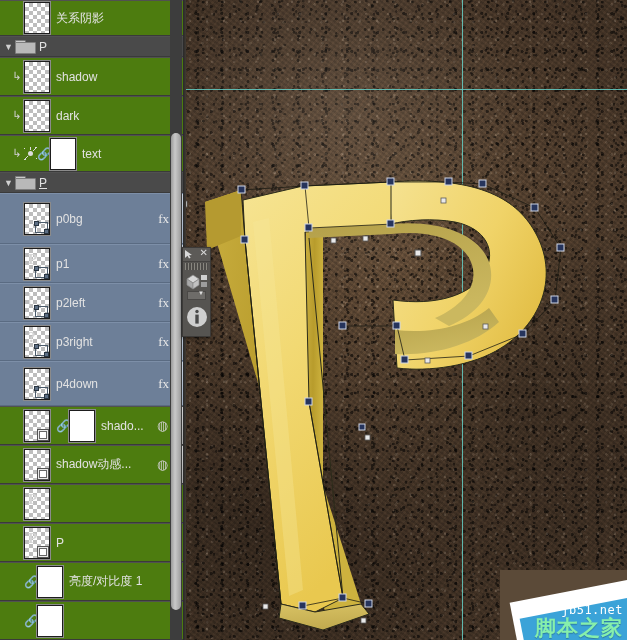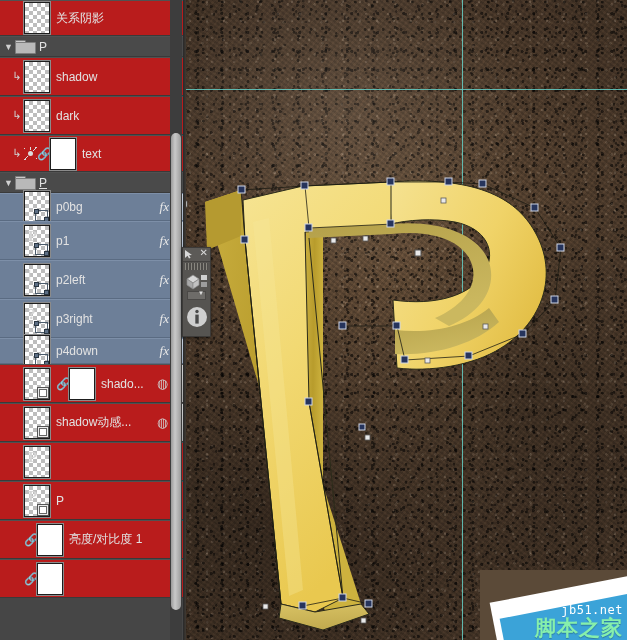--- a/index.html
+++ b/index.html
@@ -90,21 +90,21 @@
     font-size:12px;color:#d6d6d6;
     overflow:hidden;
     border-right:1px solid #2c2c2c;
   }
   .row{
     position:relative;display:flex;align-items:center;
     border-bottom:1px solid #3a3a3a;
     border-top:1px solid #515151;
     box-sizing:border-box;
     padding-left:2px;
-    background:#b91c1c;
+    background:#4d7c0f;
   }
   .row.sel{background:#6d7f98;border-top-color:#7d8fa8;border-bottom-color:#5a6b82;}
   .row.grp{background:#4a4a4a;}
 
   .eye{
     width:16px;min-width:16px;height:100%;display:flex;align-items:center;justify-content:center;
     margin-left:-8px;
   }
   .clip{width:14px;min-width:14px;text-align:center;color:#cfcfcf;font-size:11px;}
   .thumb{
@@ -133,21 +133,21 @@
   .thumb .vecbadge:before{left:-2px;top:-2px;}
   .thumb .vecbadge:after{right:-2px;bottom:-2px;}
   .thumb .smartbadge{
     position:absolute;right:0;bottom:0;width:10px;height:10px;background:#eaeaea;border:1px solid #555;
   }
   .thumb .smartbadge i{
     position:absolute;left:1px;top:1px;width:6px;height:6px;border:1px solid #666;background:#fff;
   }
   .link{width:13px;min-width:13px;text-align:center;color:#d8d8d8;font-size:12px;}
   .name{flex:1;white-space:nowrap;overflow:hidden;text-overflow:clip;color:#e2e2e2;padding-right:2px;}
-  .fx{font-family:"Liberation Serif",serif;font-style:italic;font-size:13px;color:#e8e8e8;margin-right:2px;}
+  .fx{font-family:"Liberation Serif",serif;font-size:13px;color:#e8e8e8;margin-right:2px;}
   .mask-ico{font-size:13px;color:#cfcfcf;margin-right:3px;}
   .caret{
     width:11px;min-width:11px;text-align:center;font-size:8px;color:#cdcdcd;
     background:linear-gradient(180deg,#c9d2de,#9fadc0);
     height:100%;display:flex;align-items:center;justify-content:center;
     border-left:1px solid #5e5e5e;
   }
   .row:not(.sel) .caret{background:linear-gradient(180deg,#d3d3d3,#a8a8a8);color:#4a4a4a;}
   .row.sel .caret{color:#3a4252;}
 
@@ -175,21 +175,21 @@
     background:
       conic-gradient(from 0deg,#ddd 0 6deg,transparent 6deg 39deg,#ddd 39deg 45deg,transparent 45deg 84deg,
       #ddd 84deg 90deg,transparent 90deg 129deg,#ddd 129deg 135deg,transparent 135deg 174deg,
       #ddd 174deg 180deg,transparent 180deg 219deg,#ddd 219deg 225deg,transparent 225deg 264deg,
       #ddd 264deg 270deg,transparent 270deg 309deg,#ddd 309deg 315deg,transparent 315deg 354deg,#ddd 354deg 360deg);
     -webkit-mask:radial-gradient(circle,transparent 3.5px,#000 3.7px);
             mask:radial-gradient(circle,transparent 3.5px,#000 3.7px);
   }
 
   
-  #watermark{position:absolute;right:0;bottom:0;width:147px;height:70px;overflow:hidden;z-index:40;}
+  #watermark{position:absolute;right:0;bottom:0;width:127px;height:70px;overflow:hidden;z-index:40;}
   .wm-tan{position:absolute;inset:0;background:#5b4a38;}
   .wm-white{position:absolute;left:14px;top:18px;width:150px;height:60px;background:#ffffff;transform:rotate(-11deg);}
   .wm-blue{position:absolute;left:24px;top:34px;width:150px;height:60px;background:#3ba3d8;transform:rotate(-11deg);}
   .wm-txt{position:absolute;right:4px;bottom:2px;text-align:right;line-height:1;}
   .wm-en{font-family:"DejaVu Sans Mono","Liberation Mono",monospace;font-size:12px;color:#ffffff;letter-spacing:.5px;}
   .wm-cn{font-size:21px;color:#86efac;font-weight:bold;letter-spacing:1px;margin-top:1px;
          text-shadow:0 1px 1px rgba(0,0,0,.25);}
 </style>
 </head>
 <body>
@@ -454,21 +454,21 @@
           <span class="name">text</span>
         </div>
         <div class="row grp" style="height: 21px;">
           <span class="grp-arrow">▼</span>
           <span class="folder">
             <span class="f-t"></span>
             <span class="f-b"></span>
           </span>
           <span class="name" style="text-decoration:underline;">P</span>
         </div>
-        <div class="row sel" style="height: 28px;">
+        <div class="row sel" style="height: 51px;">
           <span class="eye"></span>
           <span class="clip"></span>
           <span class="thumb">
             <span class="vecbadge"></span>
           </span>
           <span class="name">p0bg</span>
           <span class="fx">fx</span>
           <span class="caret">▼</span>
         </div>
         <div class="row sel" style="height: 39px;">
@@ -497,21 +497,21 @@
           <span class="eye"></span>
           <span class="clip"></span>
           <span class="thumb">
             <span class="pglyph">?</span>
             <span class="vecbadge"></span>
           </span>
           <span class="name">p3right</span>
           <span class="fx">fx</span>
           <span class="caret">▼</span>
         </div>
-        <div class="row sel" style="height: 26px;">
+        <div class="row sel" style="height: 45px;">
           <span class="eye"></span>
           <span class="clip"></span>
           <span class="thumb">
             <span class="vecbadge"></span>
           </span>
           <span class="name">p4down</span>
           <span class="fx">fx</span>
           <span class="caret">▼</span>
         </div>
         <div class="row" style="height: 39px;">

